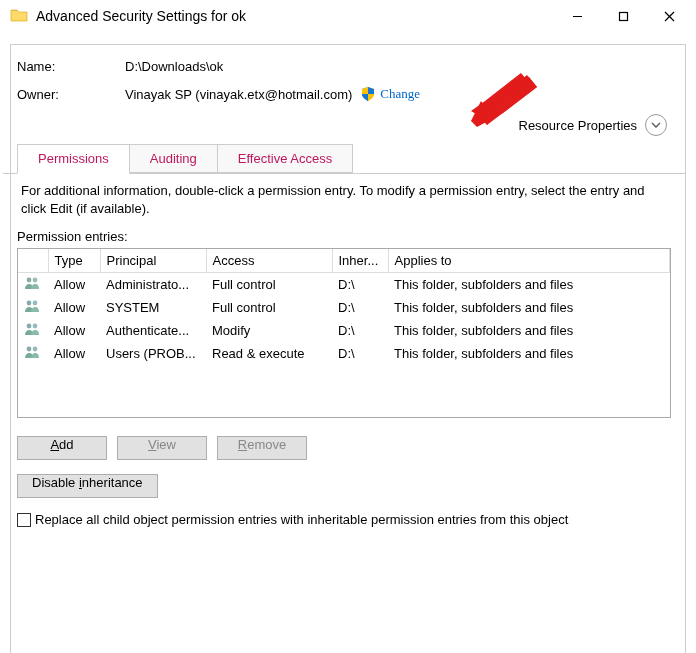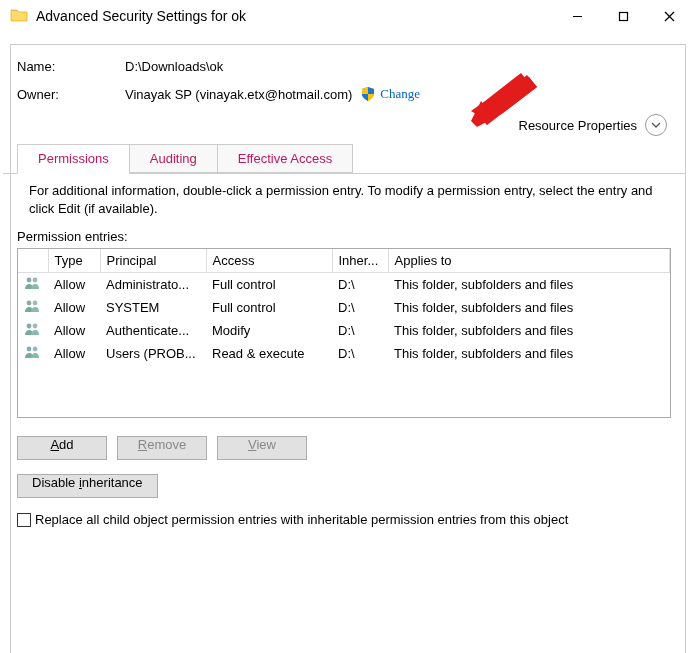--- a/index.html
+++ b/index.html
@@ -121,21 +121,21 @@
     .tab.active {
       border-bottom: 1px solid #fff;
       margin-bottom: -1px;
       z-index: 2;
     }
     .tab:not(.active) {
       background: #f8f8f8;
       border-left: none;
     }
     .info-text {
-      margin: 8px 0 12px 12px;
+      margin: 8px 0 12px 4px;
       color: #000;
       line-height: 1.35;
     }
     .entries-label {
       margin-bottom: 4px;
     }
     .perm-table-wrapper {
       border: 1px solid #aaa;
       height: 170px;
       overflow: hidden;
@@ -373,24 +373,24 @@
           </tr>
         </tbody>
     </table>
   </div>
 
   <div class="btn-row">
     <div class="btn">
         <span><span class="ul">A</span>dd</span>
       </div>
     <div class="btn disabled">
+        <span><span class="ul">V</span>iew</span>
+      </div>
+    <div class="btn disabled">
         <span><span class="ul">R</span>emove</span>
-      </div>
-    <div class="btn disabled">
-        <span><span class="ul">V</span>iew</span>
       </div>
   </div>
 
   <div class="disable-row">
     <div class="btn">
         <span>Disable <span class="ul">i</span>nheritance</span>
       </div>
   </div>
 
   <div class="checkbox-row">

